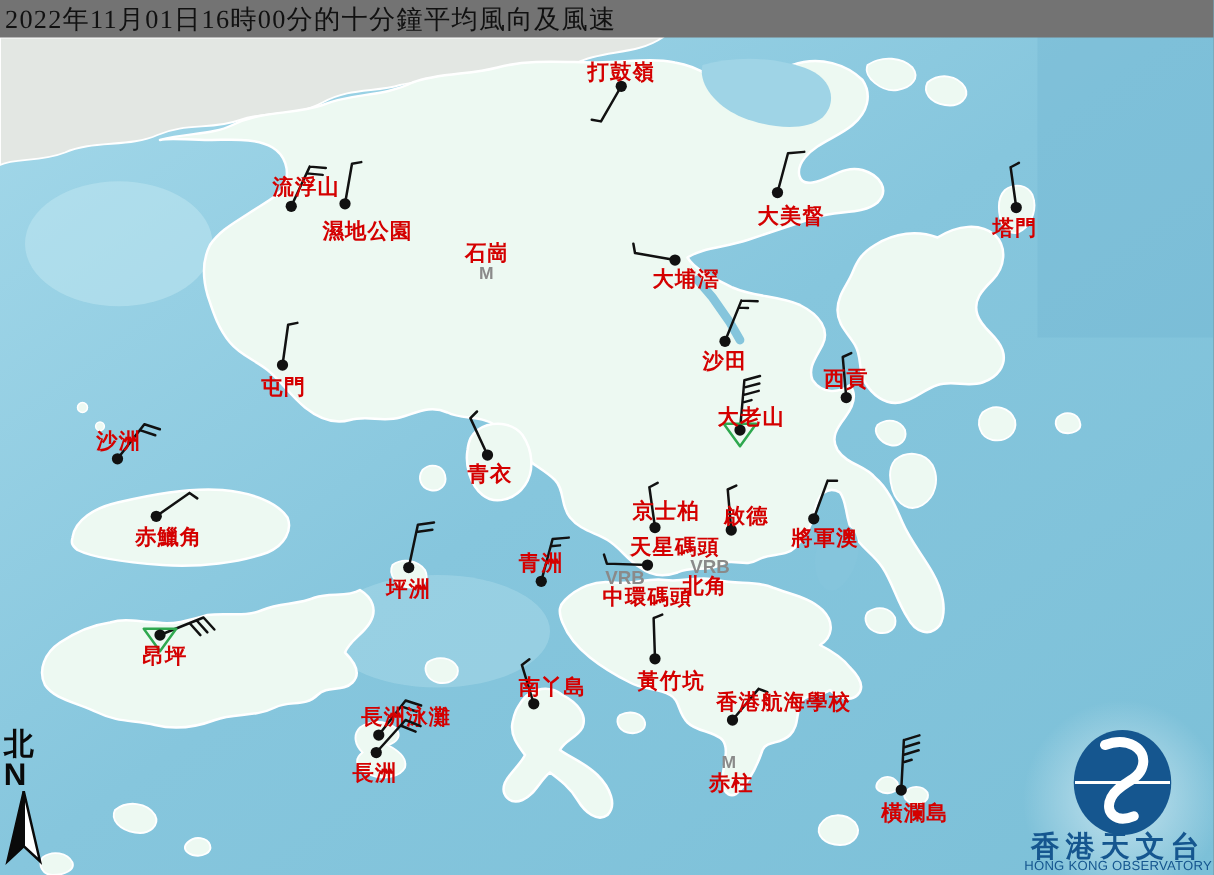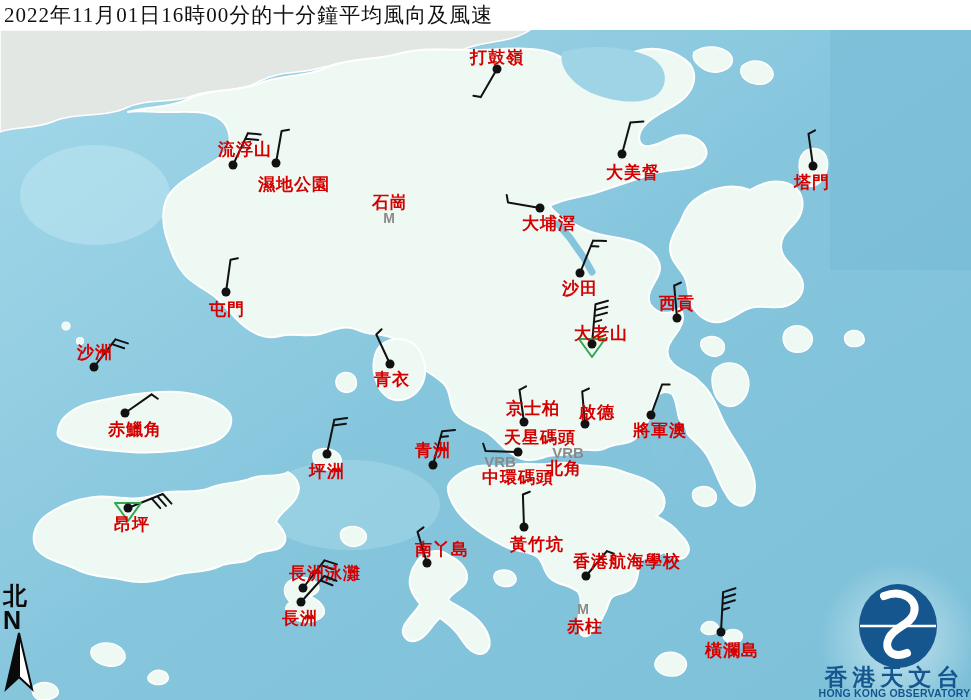--- a/index.html
+++ b/index.html
@@ -1,29 +1,29 @@
 <!DOCTYPE html>
 <html><head>
 <meta charset="utf-8">
 <style>
   html,body{margin:0;padding:0;background:#555;}
   #screen{position:relative;width:971px;height:700px;overflow:hidden;
           font-family:"Liberation Sans",sans-serif;background:#85c5dc;}
   #map{position:absolute;left:0;top:0;}
-  .title-bar{position:absolute;left:0;top:0;width:971px;height:30px;background:#ffffff;
+  .title-bar{position:absolute;left:0;top:0;width:971px;height:30px;background:#737373;
              z-index:30;display:flex;align-items:center;}
   .title-bar span{font-family:"Liberation Serif",serif;font-size:21px;color:#111;
                   padding-left:4px;letter-spacing:1px;white-space:nowrap;}
   .north{position:absolute;left:1px;top:584px;width:40px;z-index:25;color:#0a0a0a;}
   .north .zh{font-family:"Liberation Serif",serif;font-size:24px;font-weight:bold;line-height:24px;display:block;padding-left:2px;}
   .north .en{font-family:"Liberation Sans",sans-serif;font-size:25px;font-weight:bold;line-height:24px;display:block;padding-left:2px;}
   .hko{position:absolute;left:818px;top:578px;width:153px;height:122px;z-index:25;text-align:center;}
   .hko .zh{display:block;color:#15568f;font-weight:bold;font-size:23px;letter-spacing:5px;
            font-family:"Liberation Serif",serif;line-height:18px;margin-top:1px;}
-  .hko .en{display:block;color:#15568f;font-weight:bold;font-size:10.5px;letter-spacing:0.2px;
+  .hko .en{display:block;color:#15568f;font-weight:normal;font-size:10.5px;letter-spacing:0.2px;
            font-family:"Liberation Sans",sans-serif;line-height:12px;}
   text.stn-label{fill:#d40000;font-family:"Liberation Serif",serif;font-size:17px;font-weight:bold;letter-spacing:1px;}
   text.stn-status{fill:#8a8a8a;font-family:"Liberation Sans",sans-serif;font-weight:bold;}
 </style>
 </head>
 <body>
 
 <div id="screen">
 
   <svg id="map" width="971" height="700" viewBox="0 0 971 700">

